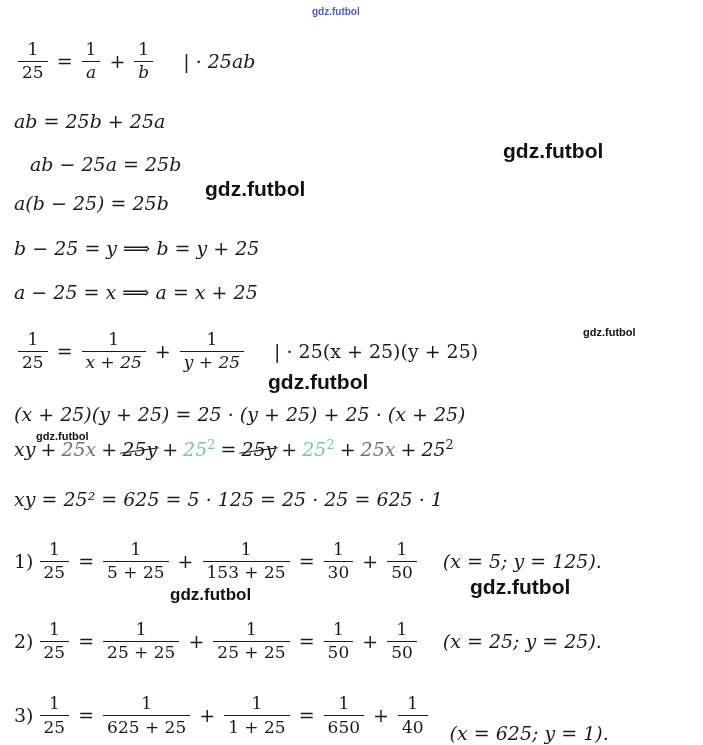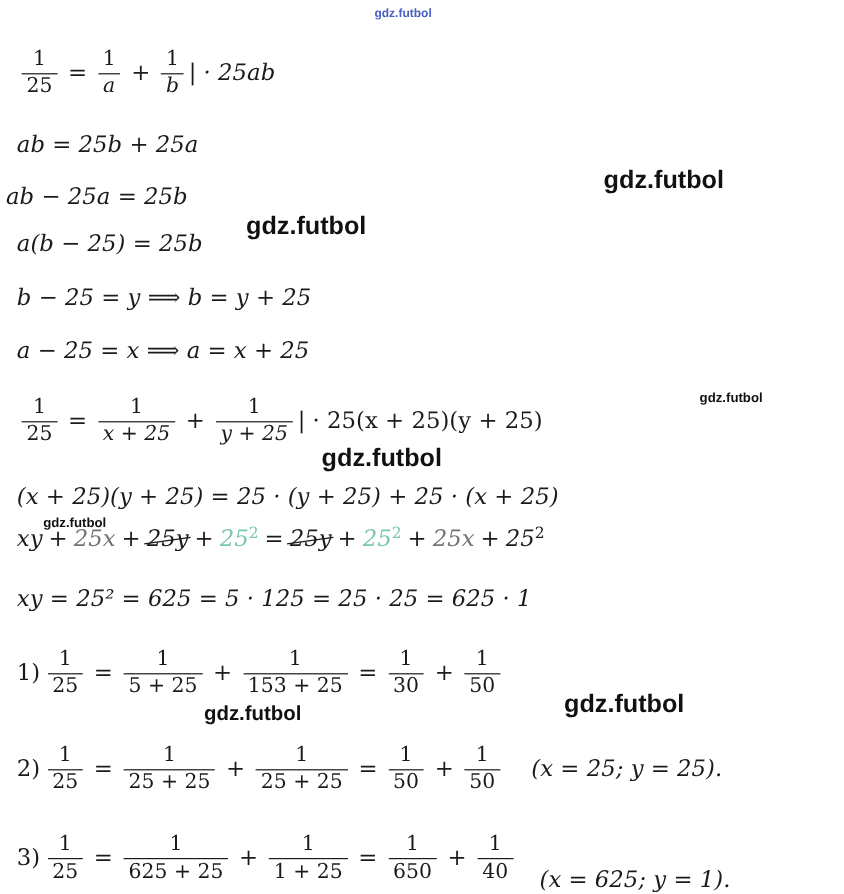--- a/index.html
+++ b/index.html
@@ -97,20 +97,21 @@
     height: 1.3px;
     background: currentColor;
     transform: rotate(-8deg);
   }
 
   .pink { color: #737373; }
   .green { color: #7cc7a8; }
 
   .divider {
     font-style: normal;
+    margin-left: 26px;
     margin-right: 4px;
   }
 
   .item-num {
     font-style: normal;
     margin-right: 2px;
   }
 
   .paren-grp { font-style: normal; }
 </style>
@@ -153,21 +154,21 @@
       <span class="bar"></span>
       <span class="den it">b</span>
     </span>
     <span class="divider" style="font-style:italic;">|  · 25ab</span>
   </div>
 
   <div class="math-line" style="left:14px; top:112px;align-items:center;">
     <span>ab = 25b + 25a</span>
   </div>
 
-  <div class="math-line" style="left:5px; top:155px;">
+  <div class="math-line" style="left:30px; top:155px;">
     <span>ab − 25a = 25b</span>
   </div>
 
   <div class="math-line" style="left:14px; top:194px;align-items:center;">
     <span>a(b − 25) = 25b</span>
   </div>
 
   <div class="math-line" style="left:14px; top:239px;">
     <span>b − 25 = y ⟹ b = y + 25</span>
   </div>
@@ -247,20 +248,21 @@
       <span class="num">1</span>
       <span class="bar"></span>
       <span class="den">30</span>
     </span>
     <span class="op">+</span>
     <span class="frac">
       <span class="num">1</span>
       <span class="bar"></span>
       <span class="den">50</span>
     </span>
+    <span class="paren-grp" style="margin-left:22px; font-style:italic;">(x = 5;  y = 125).</span>
   </div>
 
   <div class="math-line" style="left:14px; top:620px;">
     <span class="item-num">2)</span>
     <span class="frac">
       <span class="num">1</span>
       <span class="bar"></span>
       <span class="den">25</span>
     </span>
     <span class="op">=</span>

